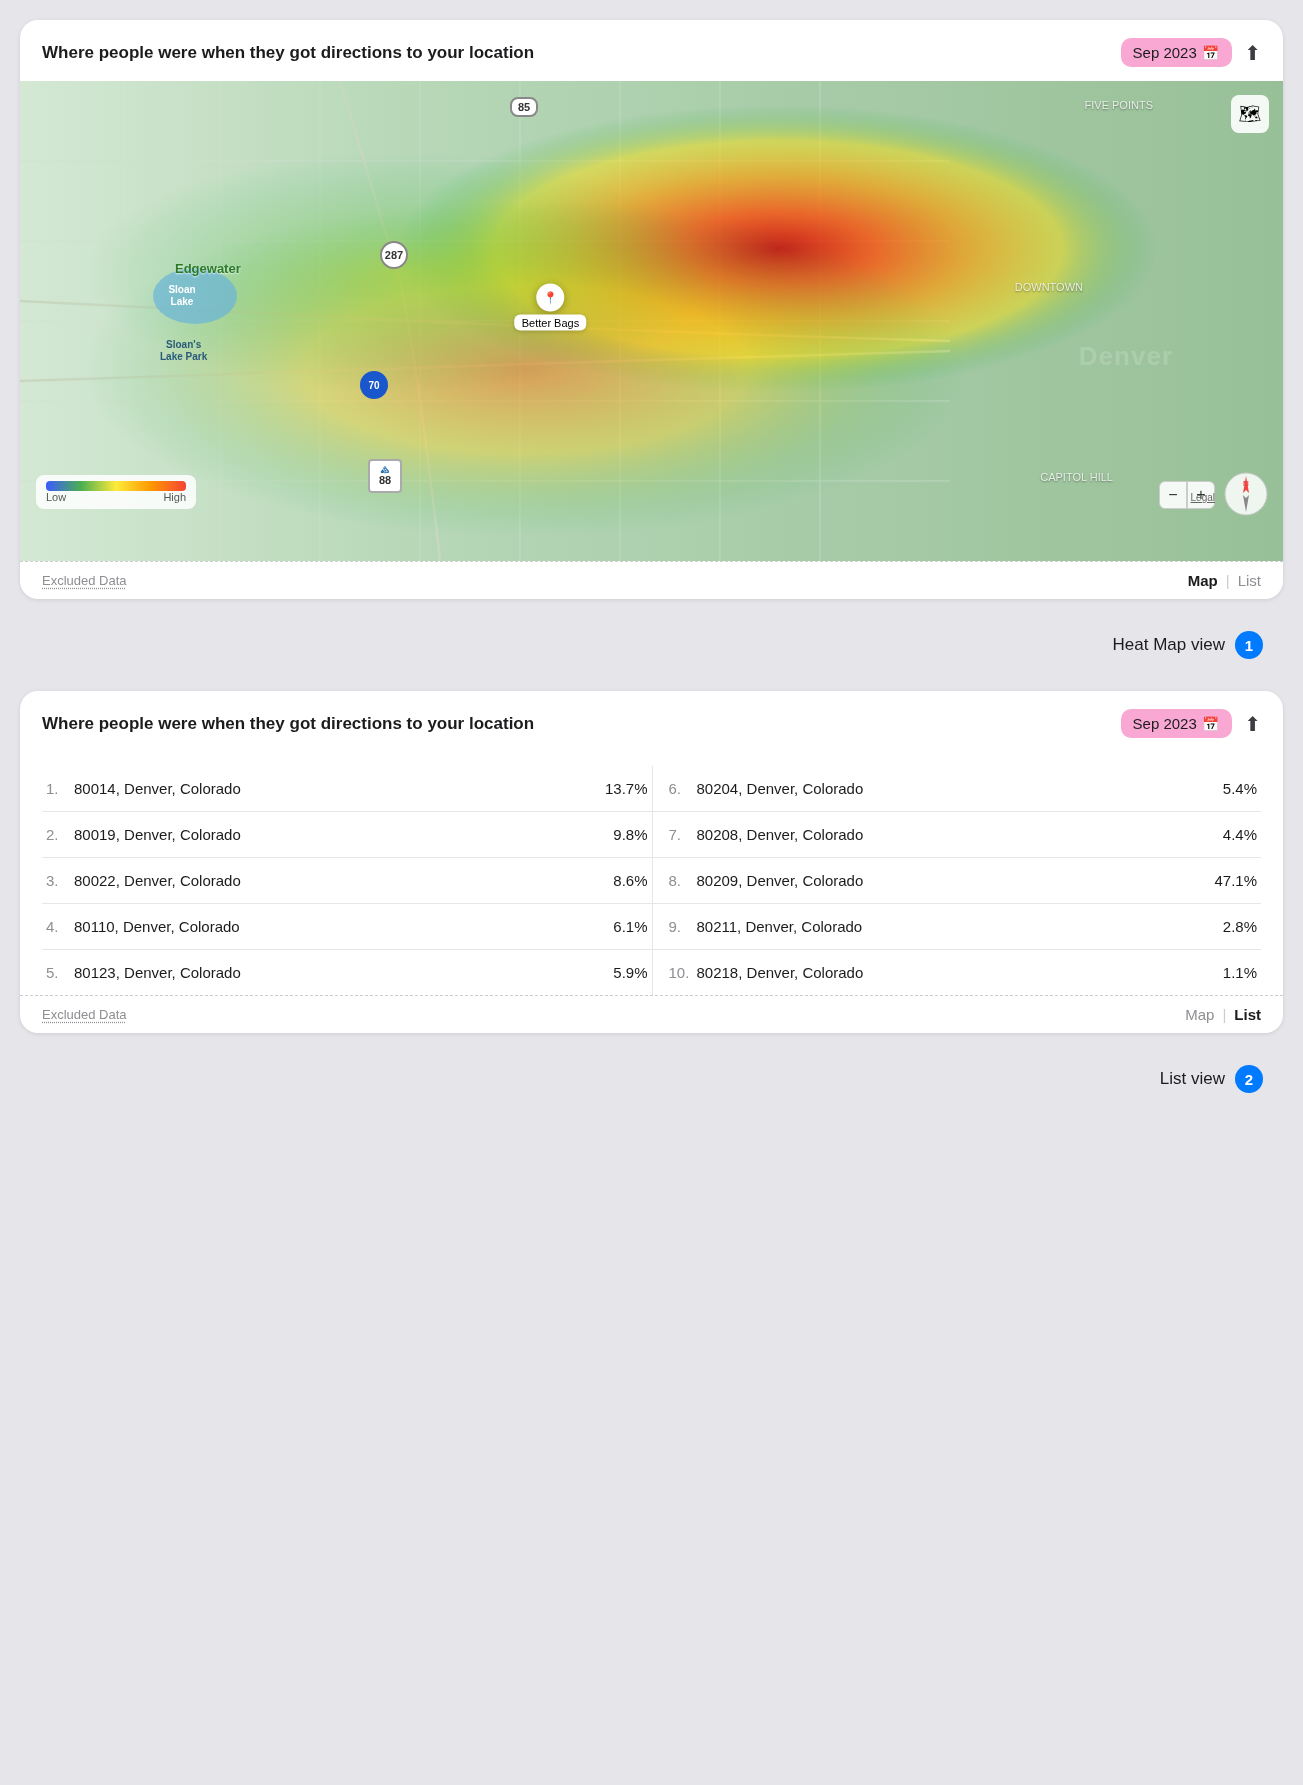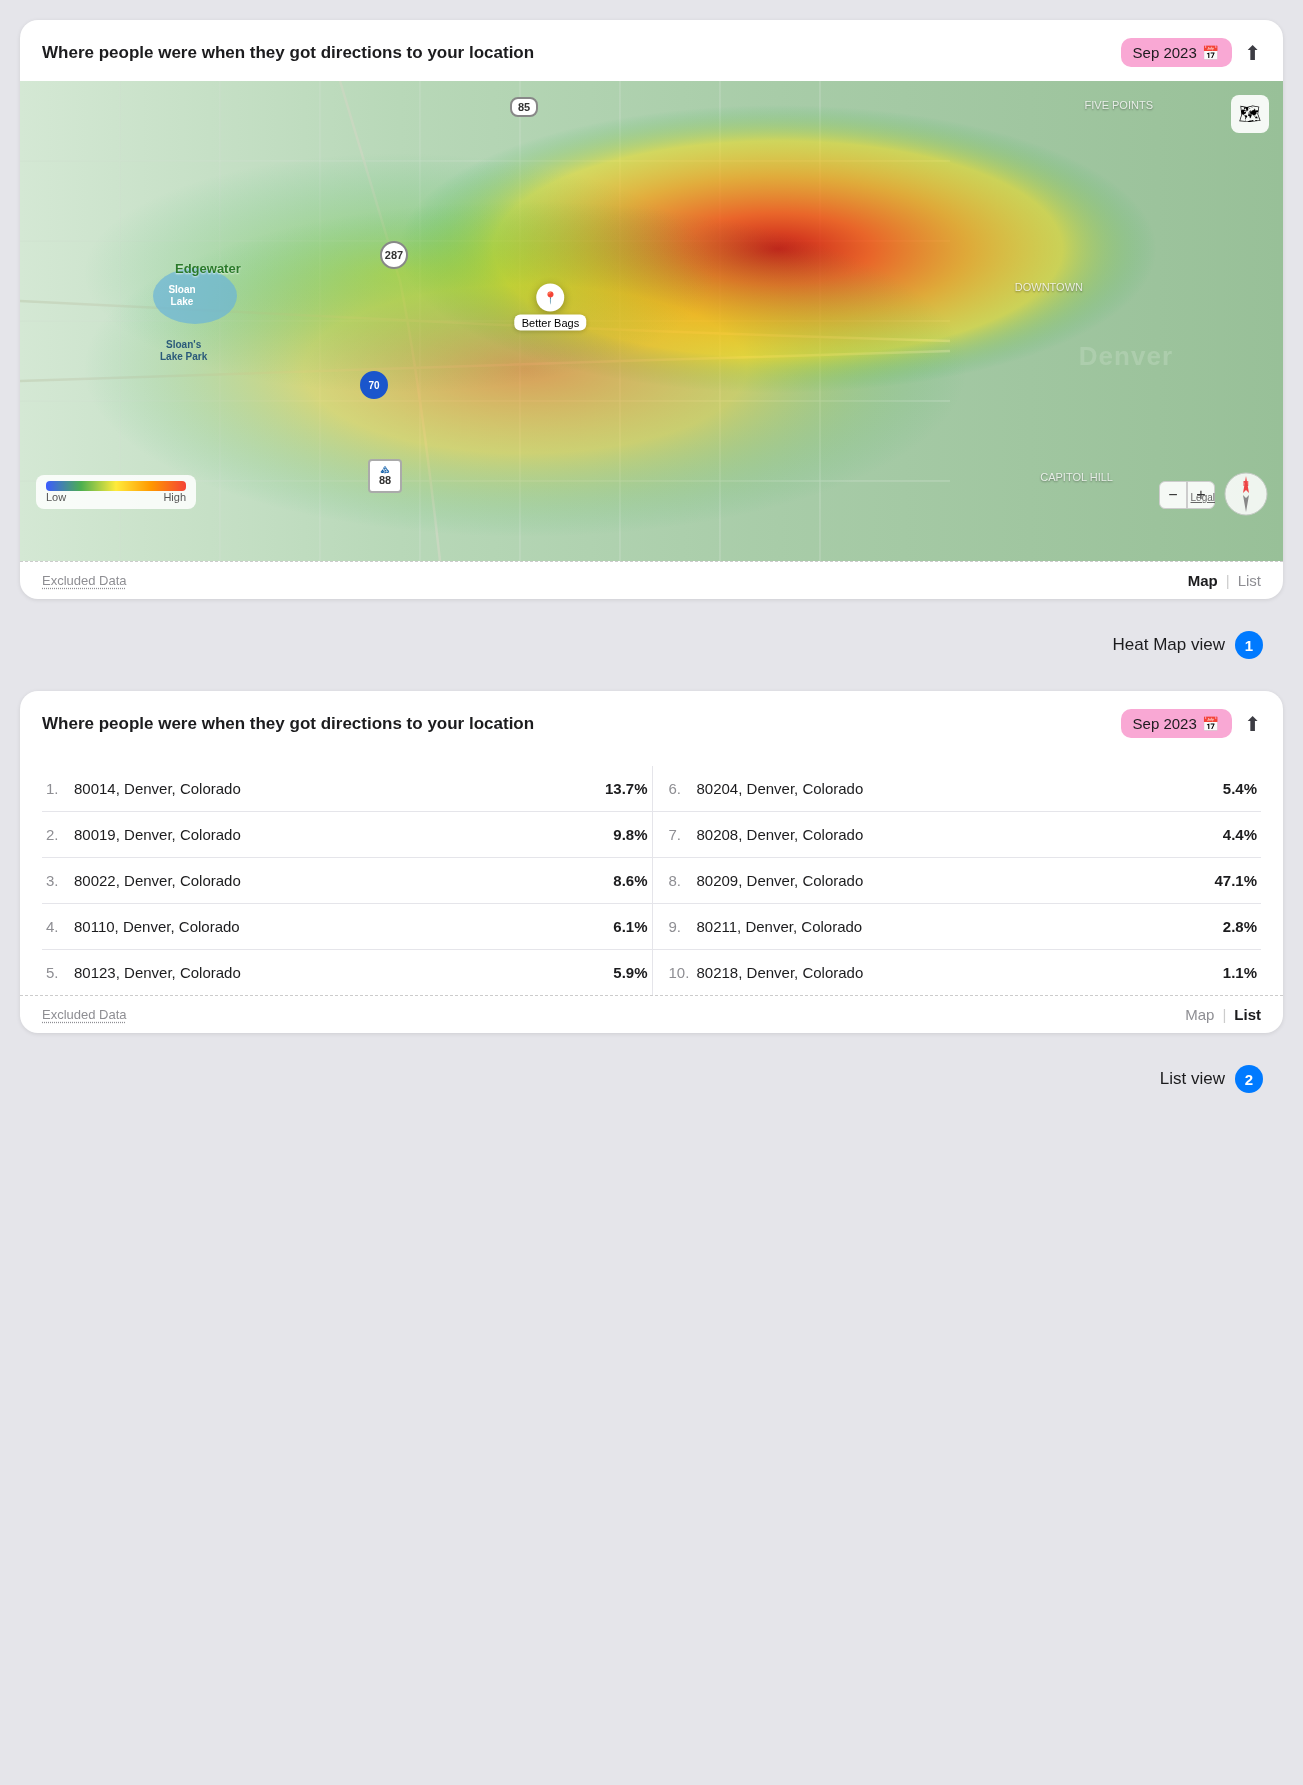--- a/index.html
+++ b/index.html
@@ -277,21 +277,21 @@
       color: #8e8e93;
       min-width: 28px;
     }
     .zip-name {
       font-size: 15px;
       color: #1c1c1e;
       flex: 1;
     }
     .zip-pct {
       font-size: 15px;
-      font-weight: 700;
+      font-weight: 400;
       color: #1c1c1e;
       margin-left: 8px;
     }
 
     
     .route-shield {
       position: absolute;
       background: white;
       border: 2px solid #888;
       border-radius: 8px;

